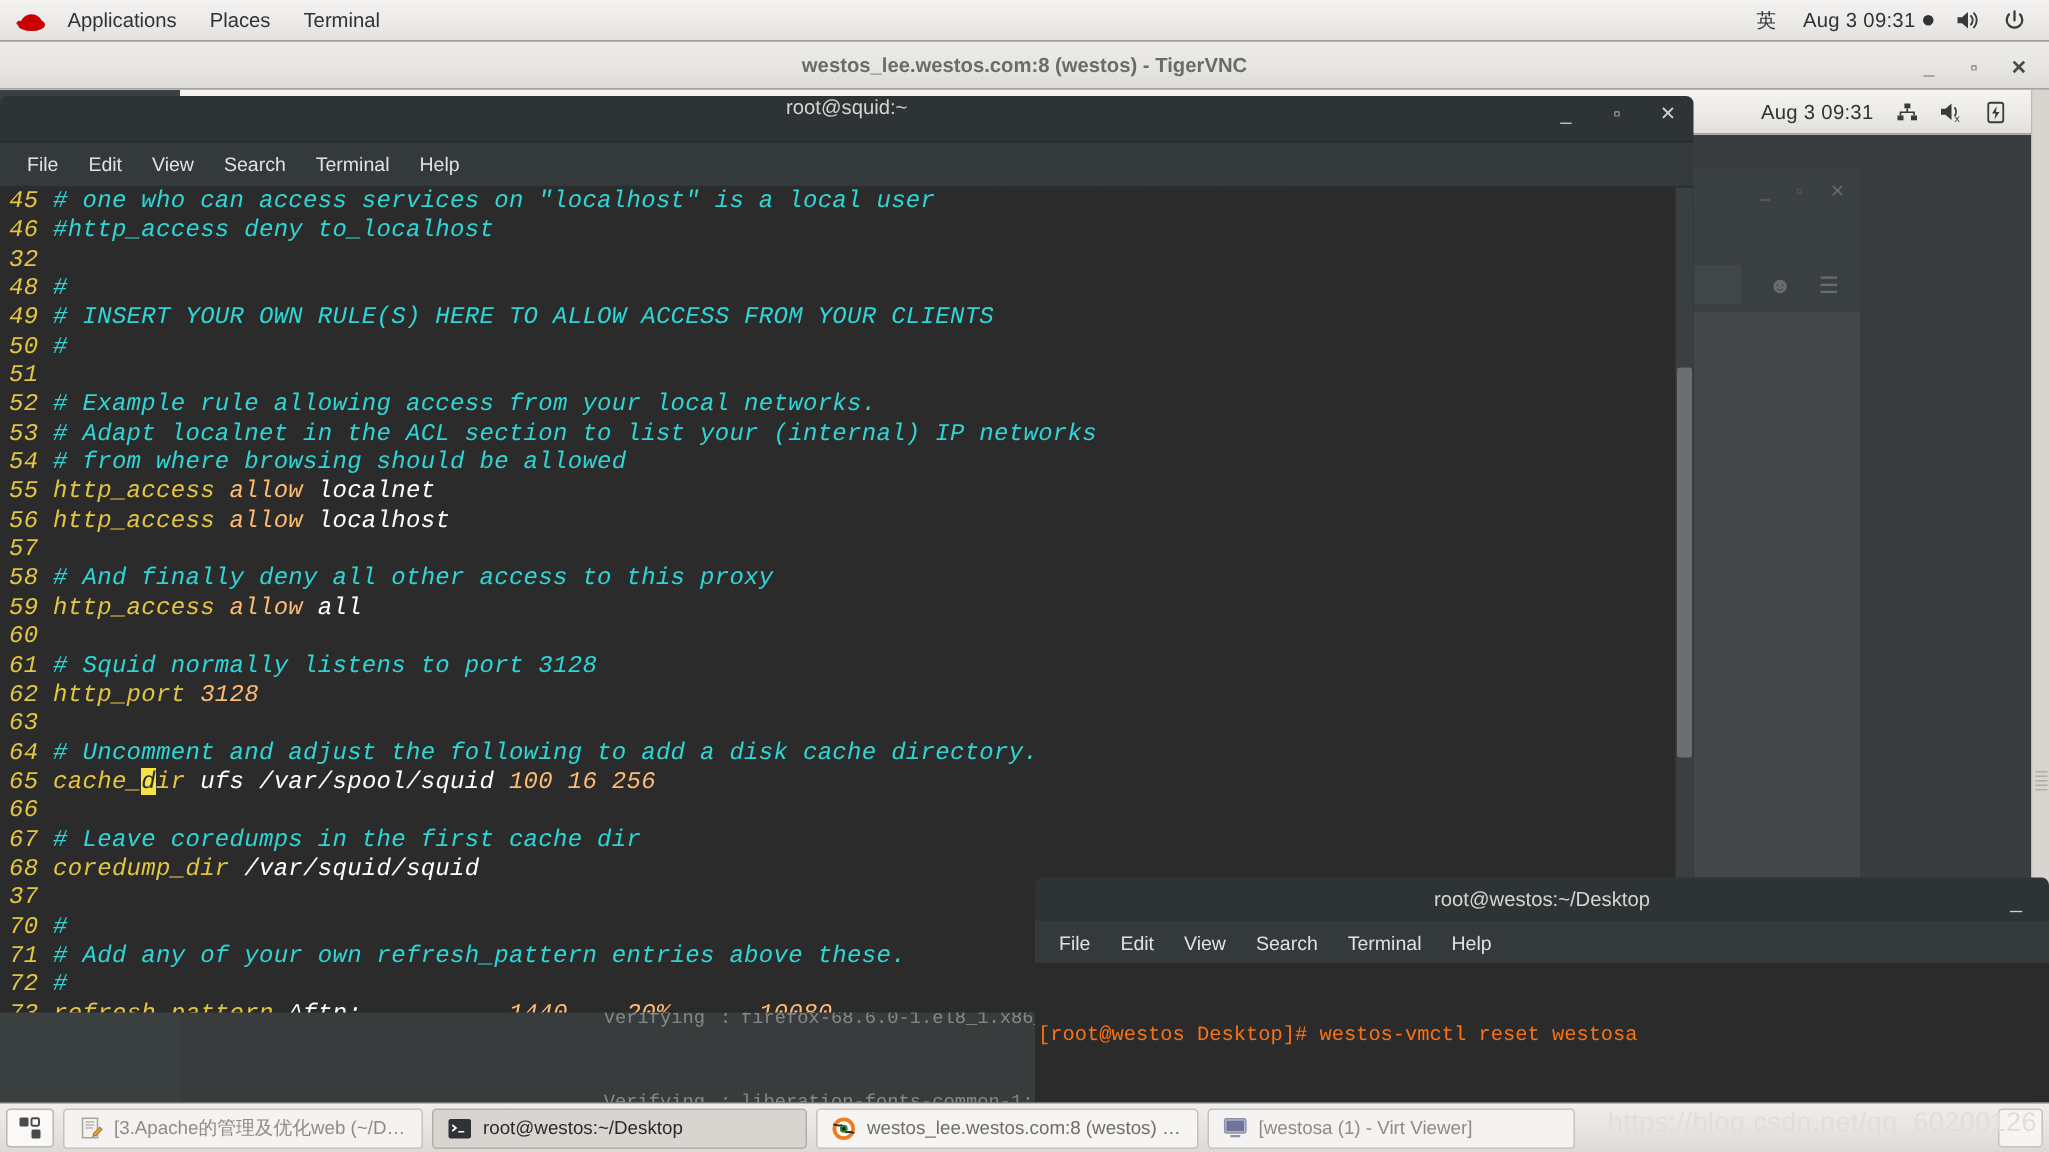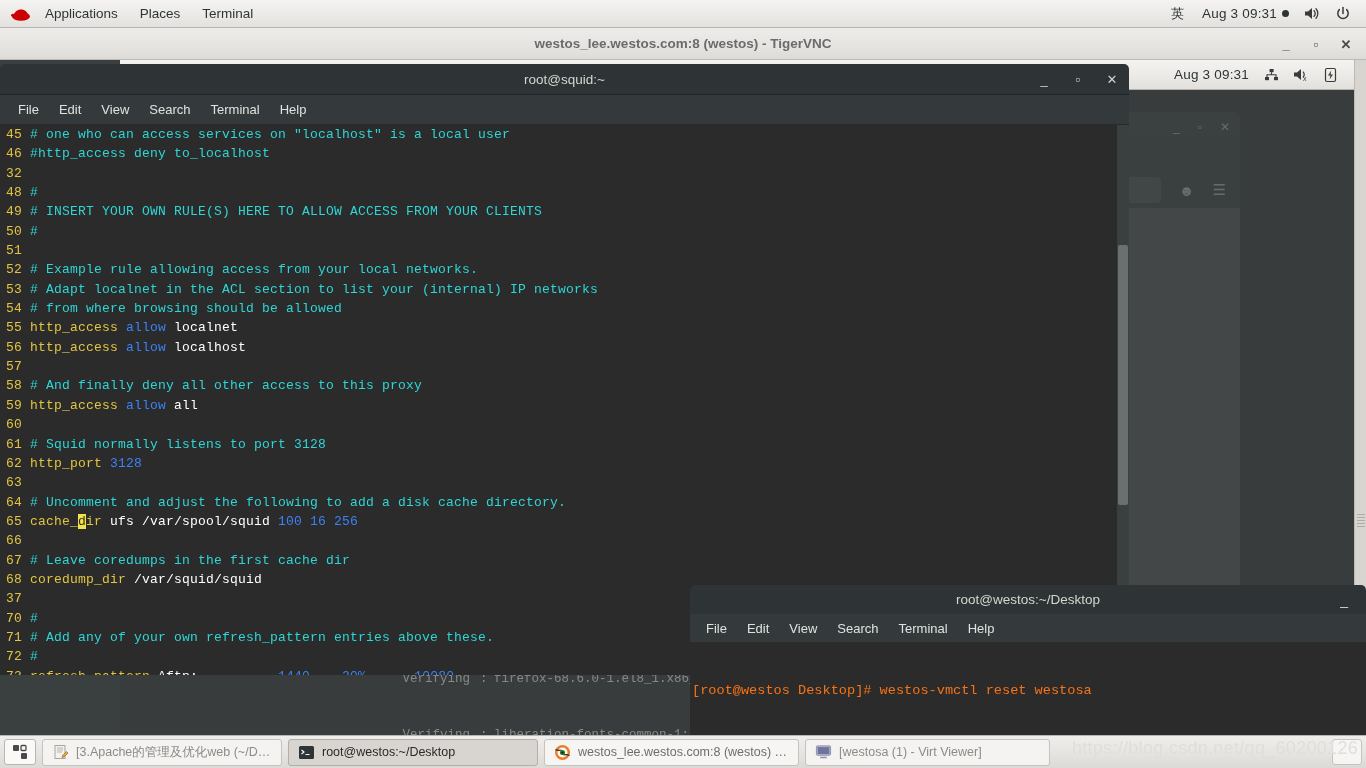--- a/index.html
+++ b/index.html
@@ -121,43 +121,43 @@
   .ghost-log .c1 { width:175px; text-align:right; padding-right:10px;}
   .ghost-log .c2 { width:14px; }
   .ghost-log .c3 { flex:1; }
   .ghost-log .c4 { width:60px; text-align:right;}
   .ghost-log-bg { position:absolute; left:185px; top:236px; width:790px; height:290px; background:#53585a; opacity:.38;}
 
   
   .squid-win { position: absolute; left: 0px; top: 64px; width: 1129px; height: 611px; }
   .squid-title {
     height: 31px; background:#2e3436; color:#d3d7cf;
-    display:flex; align-items:center; justify-content:center;
+    display:flex; justify-content:center;
     font-size:13.5px; position:relative; border-radius:5px 5px 0 0;
     border-bottom:1px solid #1f2426;
   }
   .squid-title .wb { position:absolute; right:6px; display:flex; align-items:center; gap:12px; color:#cfd3cf; font-size:13px;}
   .squid-title .wb span { width:22px;height:22px; display:flex;align-items:center;justify-content:center;}
   .squid-menu {
     height:30px; background:#343a3c; display:flex; align-items:center; gap:0px;
     padding-left:8px; color:#dfe3df; font-size:13px; border-bottom:1px solid #262b2c;
   }
   .squid-menu .mi { padding: 3px 10px; border-radius:3px;}
   .squid-body {
     position:absolute; left:0; top:61px; width:1129px; height:550px;
     background:#2b2b2b; overflow:hidden;
   }
   .vimline {
     font-family:"Liberation Mono","DejaVu Sans Mono",monospace;
-    font-size:13px; line-height:19.35px; white-space:pre;
-    padding-left: 6px; letter-spacing: .2px;
+    font-size:16px; line-height:19.35px; white-space:pre;
+    padding-left: 6px; letter-spacing: .2px; font-style: italic;
   }
   .ln { color:#e2c541; }
   .cmt { color:#2fd6d6; }
-  .kw  { color:#3b82f6; }
+  .kw  { color:#fdba74; }
   .str { color:#ffffff; }
   .plain { color:#e6e6e6; }
   .cursor { background:#f4e24a; color:#2b2b2b; }
   .squid-scroll { position:absolute; right:0; top:61px; width:12px; height:550px; background:#3a3f40;}
   .squid-thumb { position:absolute; right:1px; top:120px; width:10px; height:260px; background:#6a706f; border-radius:2px;}
 
   
   .desk-win { position:absolute; left:690px; top:585px; width:676px; height:150px; }
   .desk-title {
     height:29px; background:#2e3436; color:#d3d7cf; display:flex; align-items:center; justify-content:center;

